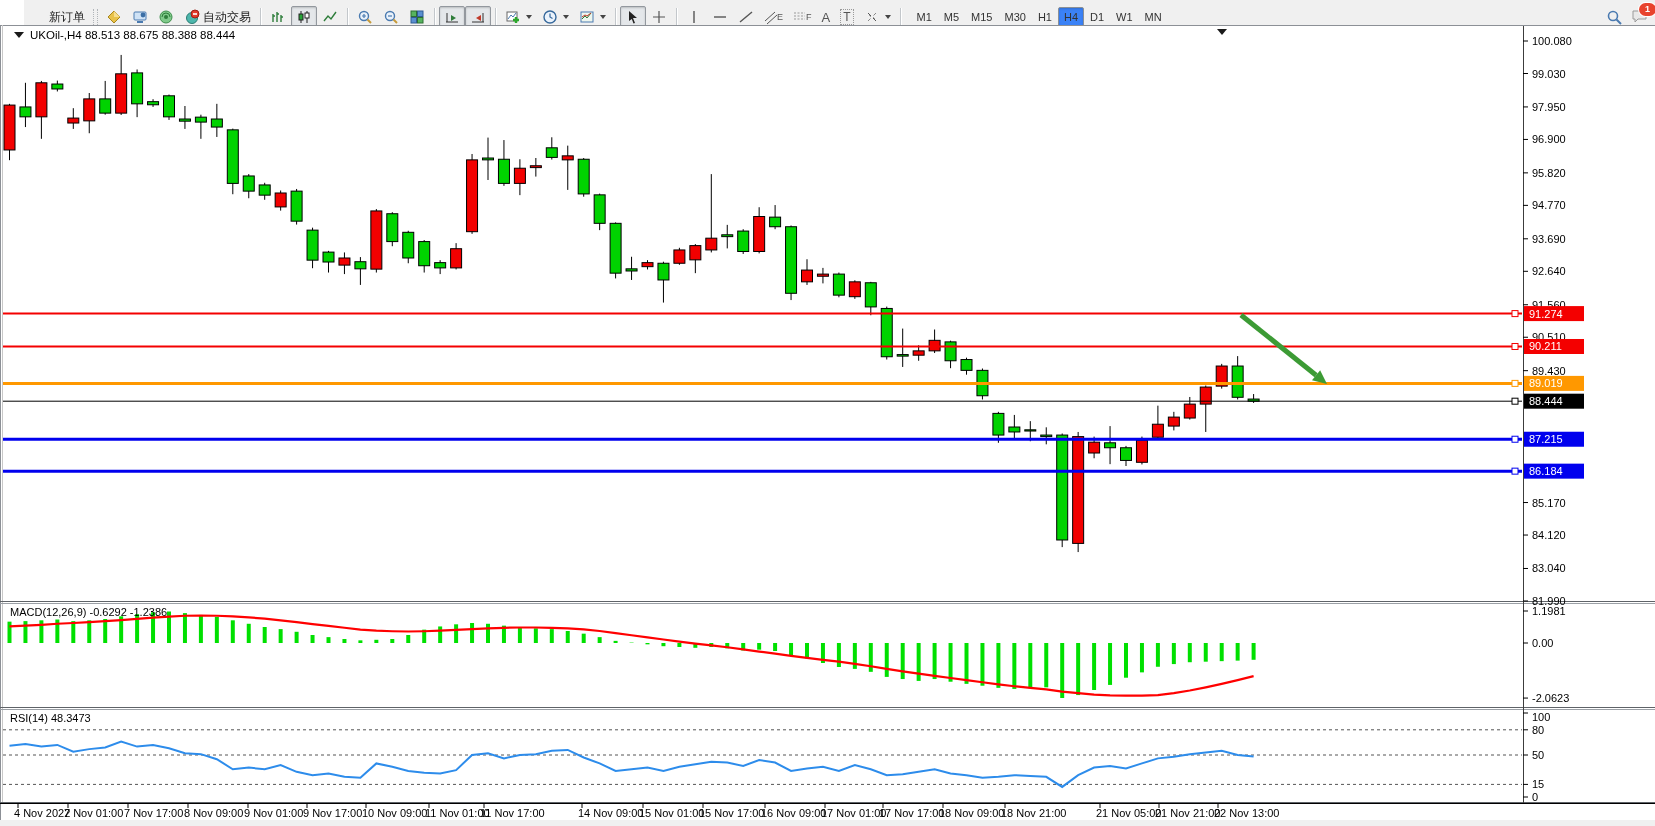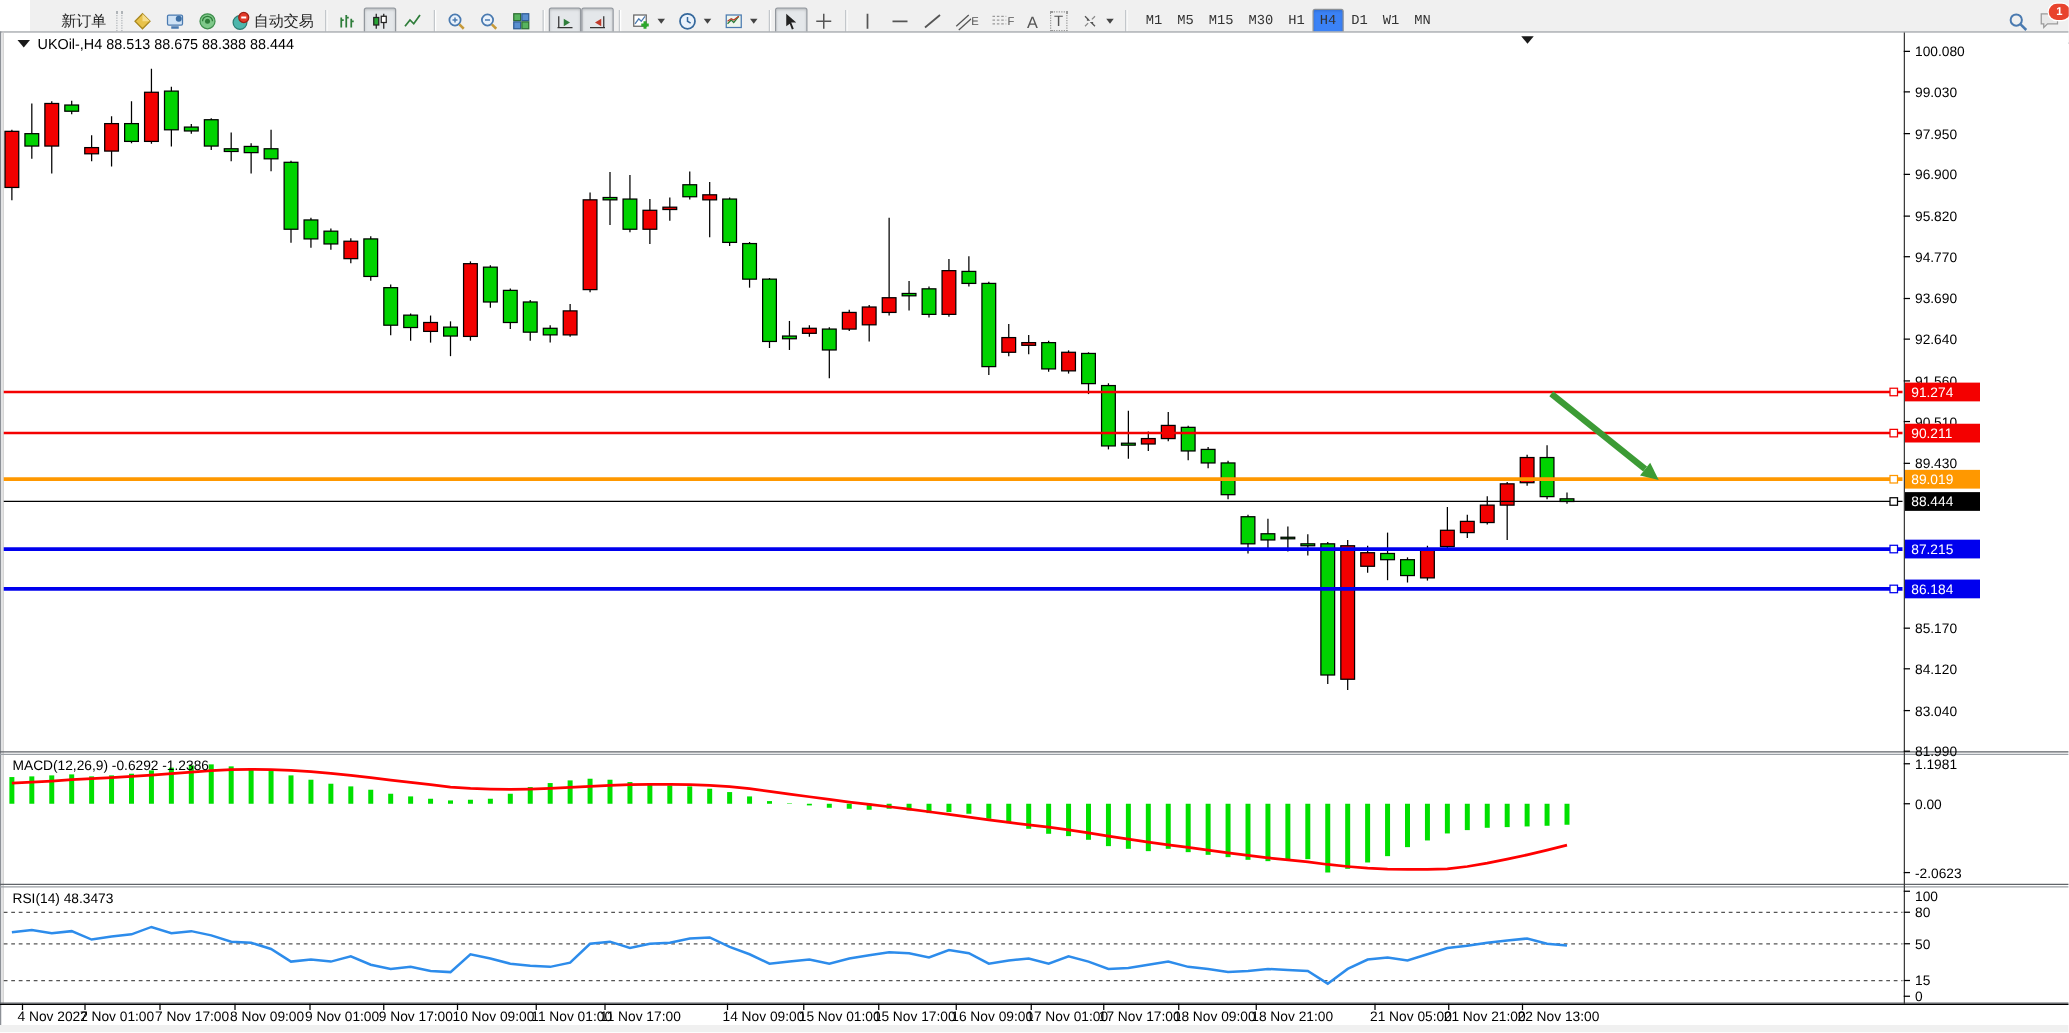--- a/index.html
+++ b/index.html
@@ -11,21 +11,21 @@
   .toolbar{position:absolute;left:0;top:0;width:1655px;height:35px;background:#f0f0f0;
            border-bottom:1px solid #98a0a8;display:flex;align-items:center;
            font-size:12px;color:#222;box-sizing:border-box;padding:0 20px;margin-left:24px;}
   .tbtn{height:21px;display:flex;align-items:center;gap:3px;padding:0 4px;border:1px solid transparent;
         border-radius:2px;white-space:nowrap;}
   .tbtn.pressed{background:#e4e7ea;border-color:#93989e;box-shadow:inset 0 1px 2px rgba(0,0,0,.18);}
   .sep{width:1px;height:18px;background:#c3c7cb;margin:0 4px;box-shadow:1px 0 0 #fff;}
   .grip{width:3px;height:16px;margin:0 3px;border-left:1px dotted #b0b4b8;border-right:1px dotted #b0b4b8;}
   .chev{width:0;height:0;border-left:3px solid transparent;border-right:3px solid transparent;
         border-top:4px solid #444;margin-left:2px;}
-  .tf-group{display:flex;align-items:flex-end;margin-left:6px;font-family:Liberation Mono, monospace;}
+  .tf-group{display:flex;align-items:flex-end;margin-left:6px;}
   .tf{font-size:11px;color:#333;padding:0 5px;height:19px;line-height:19px;border:1px solid transparent;border-radius:2px;}
   .tf.active{border-color:#8b9096;background:#3b82f6;box-shadow:inset 0 1px 2px rgba(0,0,0,.15);}
   .right-tools{margin-left:auto;display:flex;align-items:center;gap:8px;padding-right:10px;}
   .badge-wrap{position:relative;}
   .badge{position:absolute;top:-5px;right:-7px;min-width:13px;height:13px;border-radius:7px;background:#e8432d;
          color:#fff;font-size:9px;font-weight:bold;text-align:center;line-height:13px;padding:0 2px;
          box-shadow:0 0 0 1px #fff;}
   .ico{display:inline-block;}
 
   

